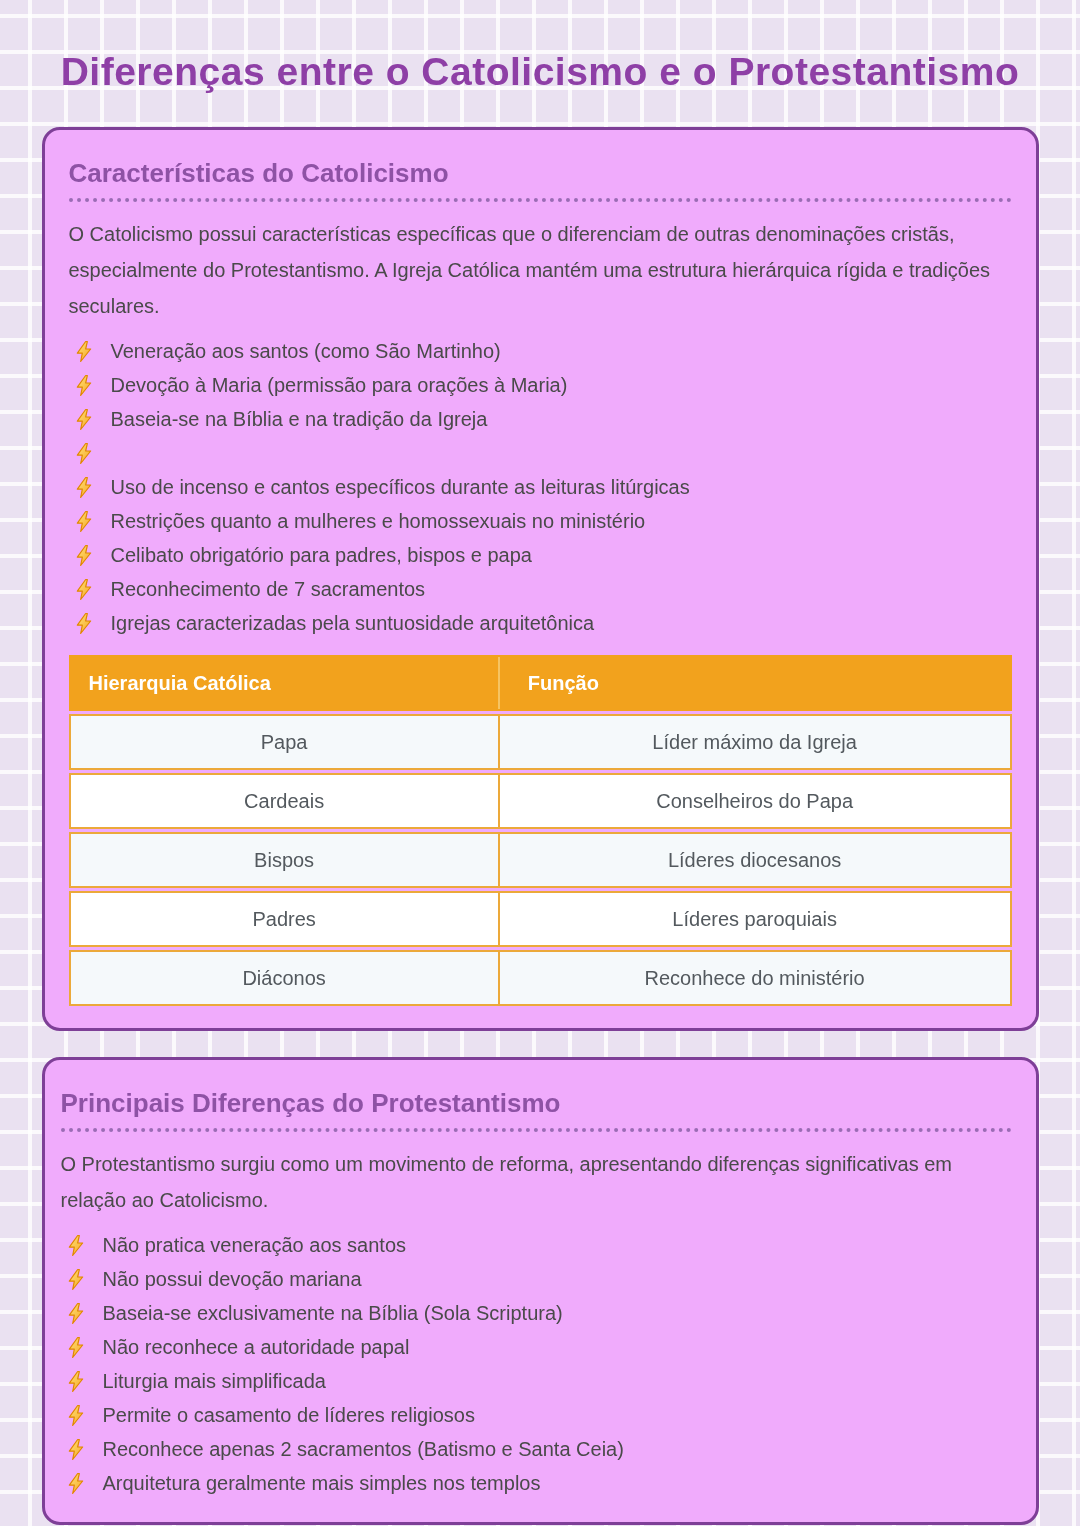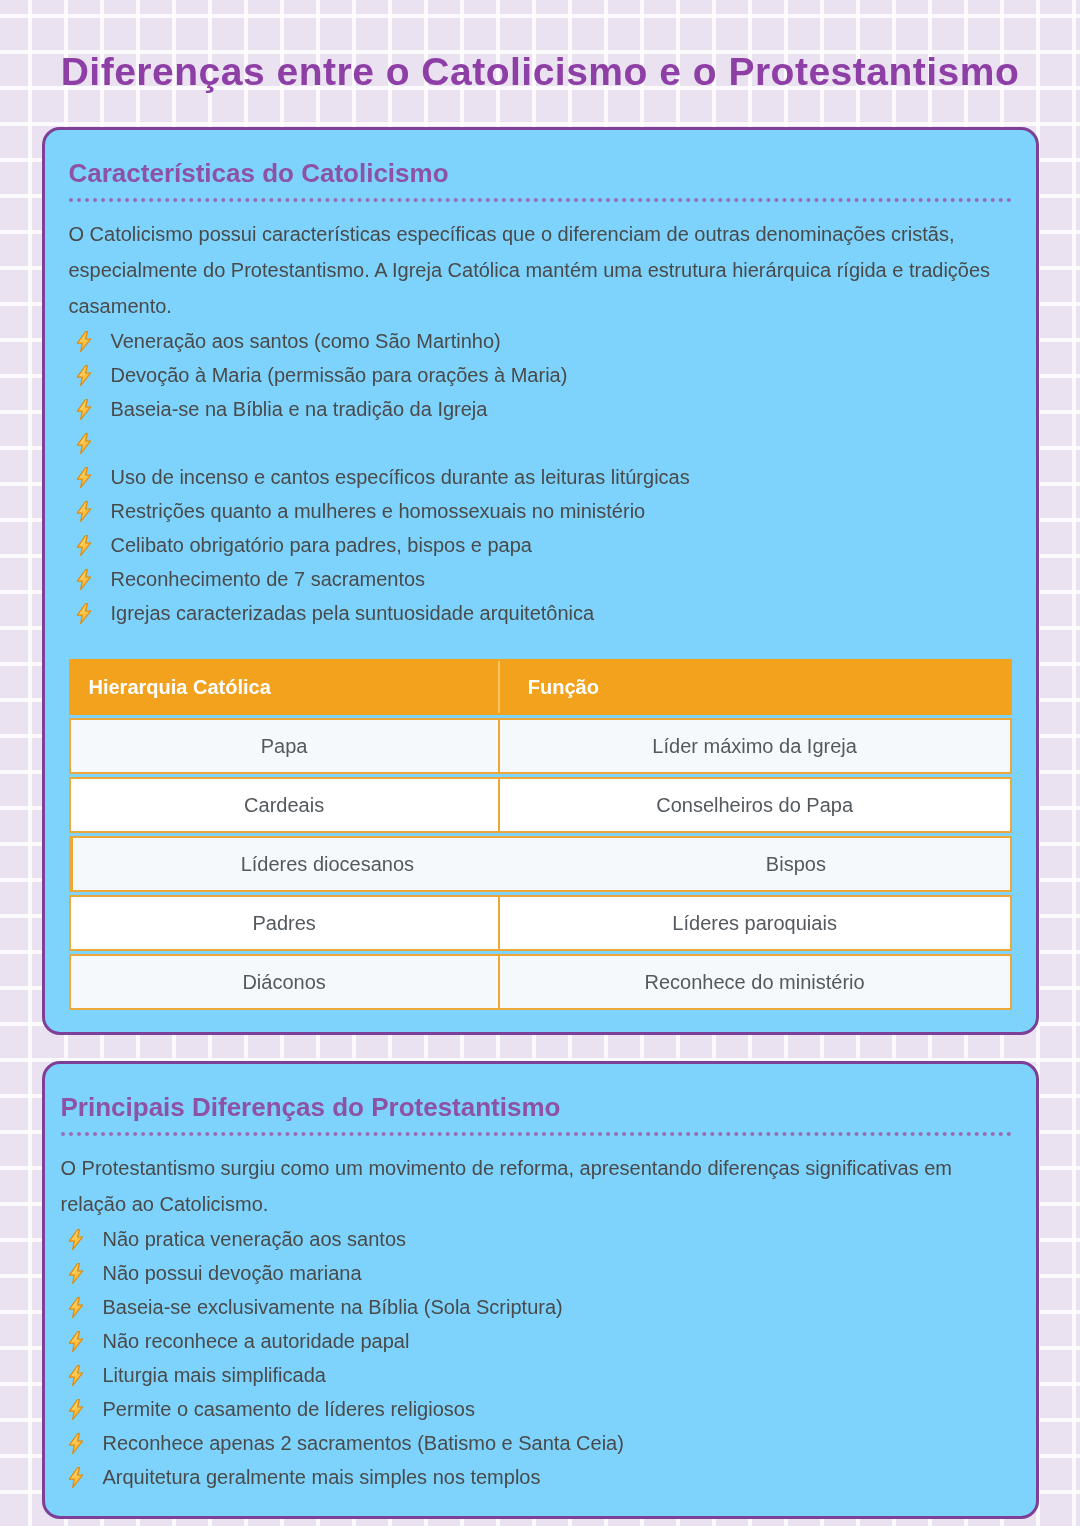--- a/index.html
+++ b/index.html
@@ -21,58 +21,59 @@
     padding-top: 50px;
     text-align: center;
     font-size: 39px;
     font-weight: bold;
     letter-spacing: 0.5px;
     color: #8e3fa6;
   }
   .card {
     width: 997px;
     margin: 33px auto 0;
-    background: #7dd3fc;
+    background: #f0abfc;
     border: 3px solid #7e3f97;
     border-radius: 18px;
     padding: 20px 24px 22px;
   }
   .card + .card { margin-top: 26px; padding-left: 16px; }
   .card-heading {
     font-size: 26px;
     font-weight: bold;
     color: #8e52a5;
     padding: 8px 0 9px;
     border-bottom: 4px dotted #9a6cb4;
   }
   .intro {
     margin-top: 14px;
     font-size: 20px;
     line-height: 36px;
     color: #4a4a4a;
   }
   .bullets {
     list-style: none;
+    margin-top: 10px;
   }
   .bullets li {
     display: flex;
     align-items: center;
     height: 34px;
     padding-left: 4px;
     font-size: 20px;
     color: #4a4a4a;
   }
   .bolt {
     width: 22px;
     display: inline-flex;
     justify-content: center;
     margin-right: 16px;
     flex: 0 0 auto;
   }
-  .htable { margin-top: 29px; }
+  .htable { margin-top: 15px; }
   .hrow {
     display: flex;
     border: 2px solid #eca93a;
     background: #ffffff;
     margin-top: 3px;
   }
   .hrow.hhead {
     background: #f2a21d;
     border-color: #f2a21d;
     margin-top: 0;
@@ -110,21 +111,21 @@
     </linearGradient>
   </defs>
 </svg>
 
 <div class="page">
 
   <h1 class="page-title">Diferenças entre o Catolicismo e o Protestantismo</h1>
 
   <section class="card">
     <h2 class="card-heading">Características do Catolicismo</h2>
-    <p class="intro">O Catolicismo possui características específicas que o diferenciam de outras denominações cristãs, especialmente do Protestantismo. A Igreja Católica mantém uma estrutura hierárquica rígida e tradições casamento.</p>
+    <p class="intro">O Catolicismo possui características específicas que o diferenciam de outras denominações cristãs, especialmente do Protestantismo. A Igreja Católica mantém uma estrutura hierárquica rígida e tradições seculares.</p>
     <ul class="bullets">
         <li>
           <span class="bolt">
             <svg width="20" height="23" viewBox="0 0 24 26">
               <path d="M14 1 L4 15 h6 l-2 10 L20 10 h-6 l2 -9 z" fill="url(#boltGrad)" stroke="#e08700" stroke-width="1.4" stroke-linejoin="round"></path>
             </svg>
           </span>
           <span class="btxt">Veneração aos santos (como São Martinho)</span>
         </li>
         <li>
@@ -198,22 +199,22 @@
         </div>
         <div class="hrow">
           <div class="hcell hc1">Papa</div>
           <div class="hcell hc2">Líder máximo da Igreja</div>
         </div>
         <div class="hrow">
           <div class="hcell hc1">Cardeais</div>
           <div class="hcell hc2">Conselheiros do Papa</div>
         </div>
         <div class="hrow">
+          <div class="hcell hc1">Bispos</div>
           <div class="hcell hc2">Líderes diocesanos</div>
-          <div class="hcell hc1">Bispos</div>
         </div>
         <div class="hrow">
           <div class="hcell hc1">Padres</div>
           <div class="hcell hc2">Líderes paroquiais</div>
         </div>
         <div class="hrow">
           <div class="hcell hc1">Diáconos</div>
           <div class="hcell hc2">Reconhece do ministério</div>
         </div>
       </div>

